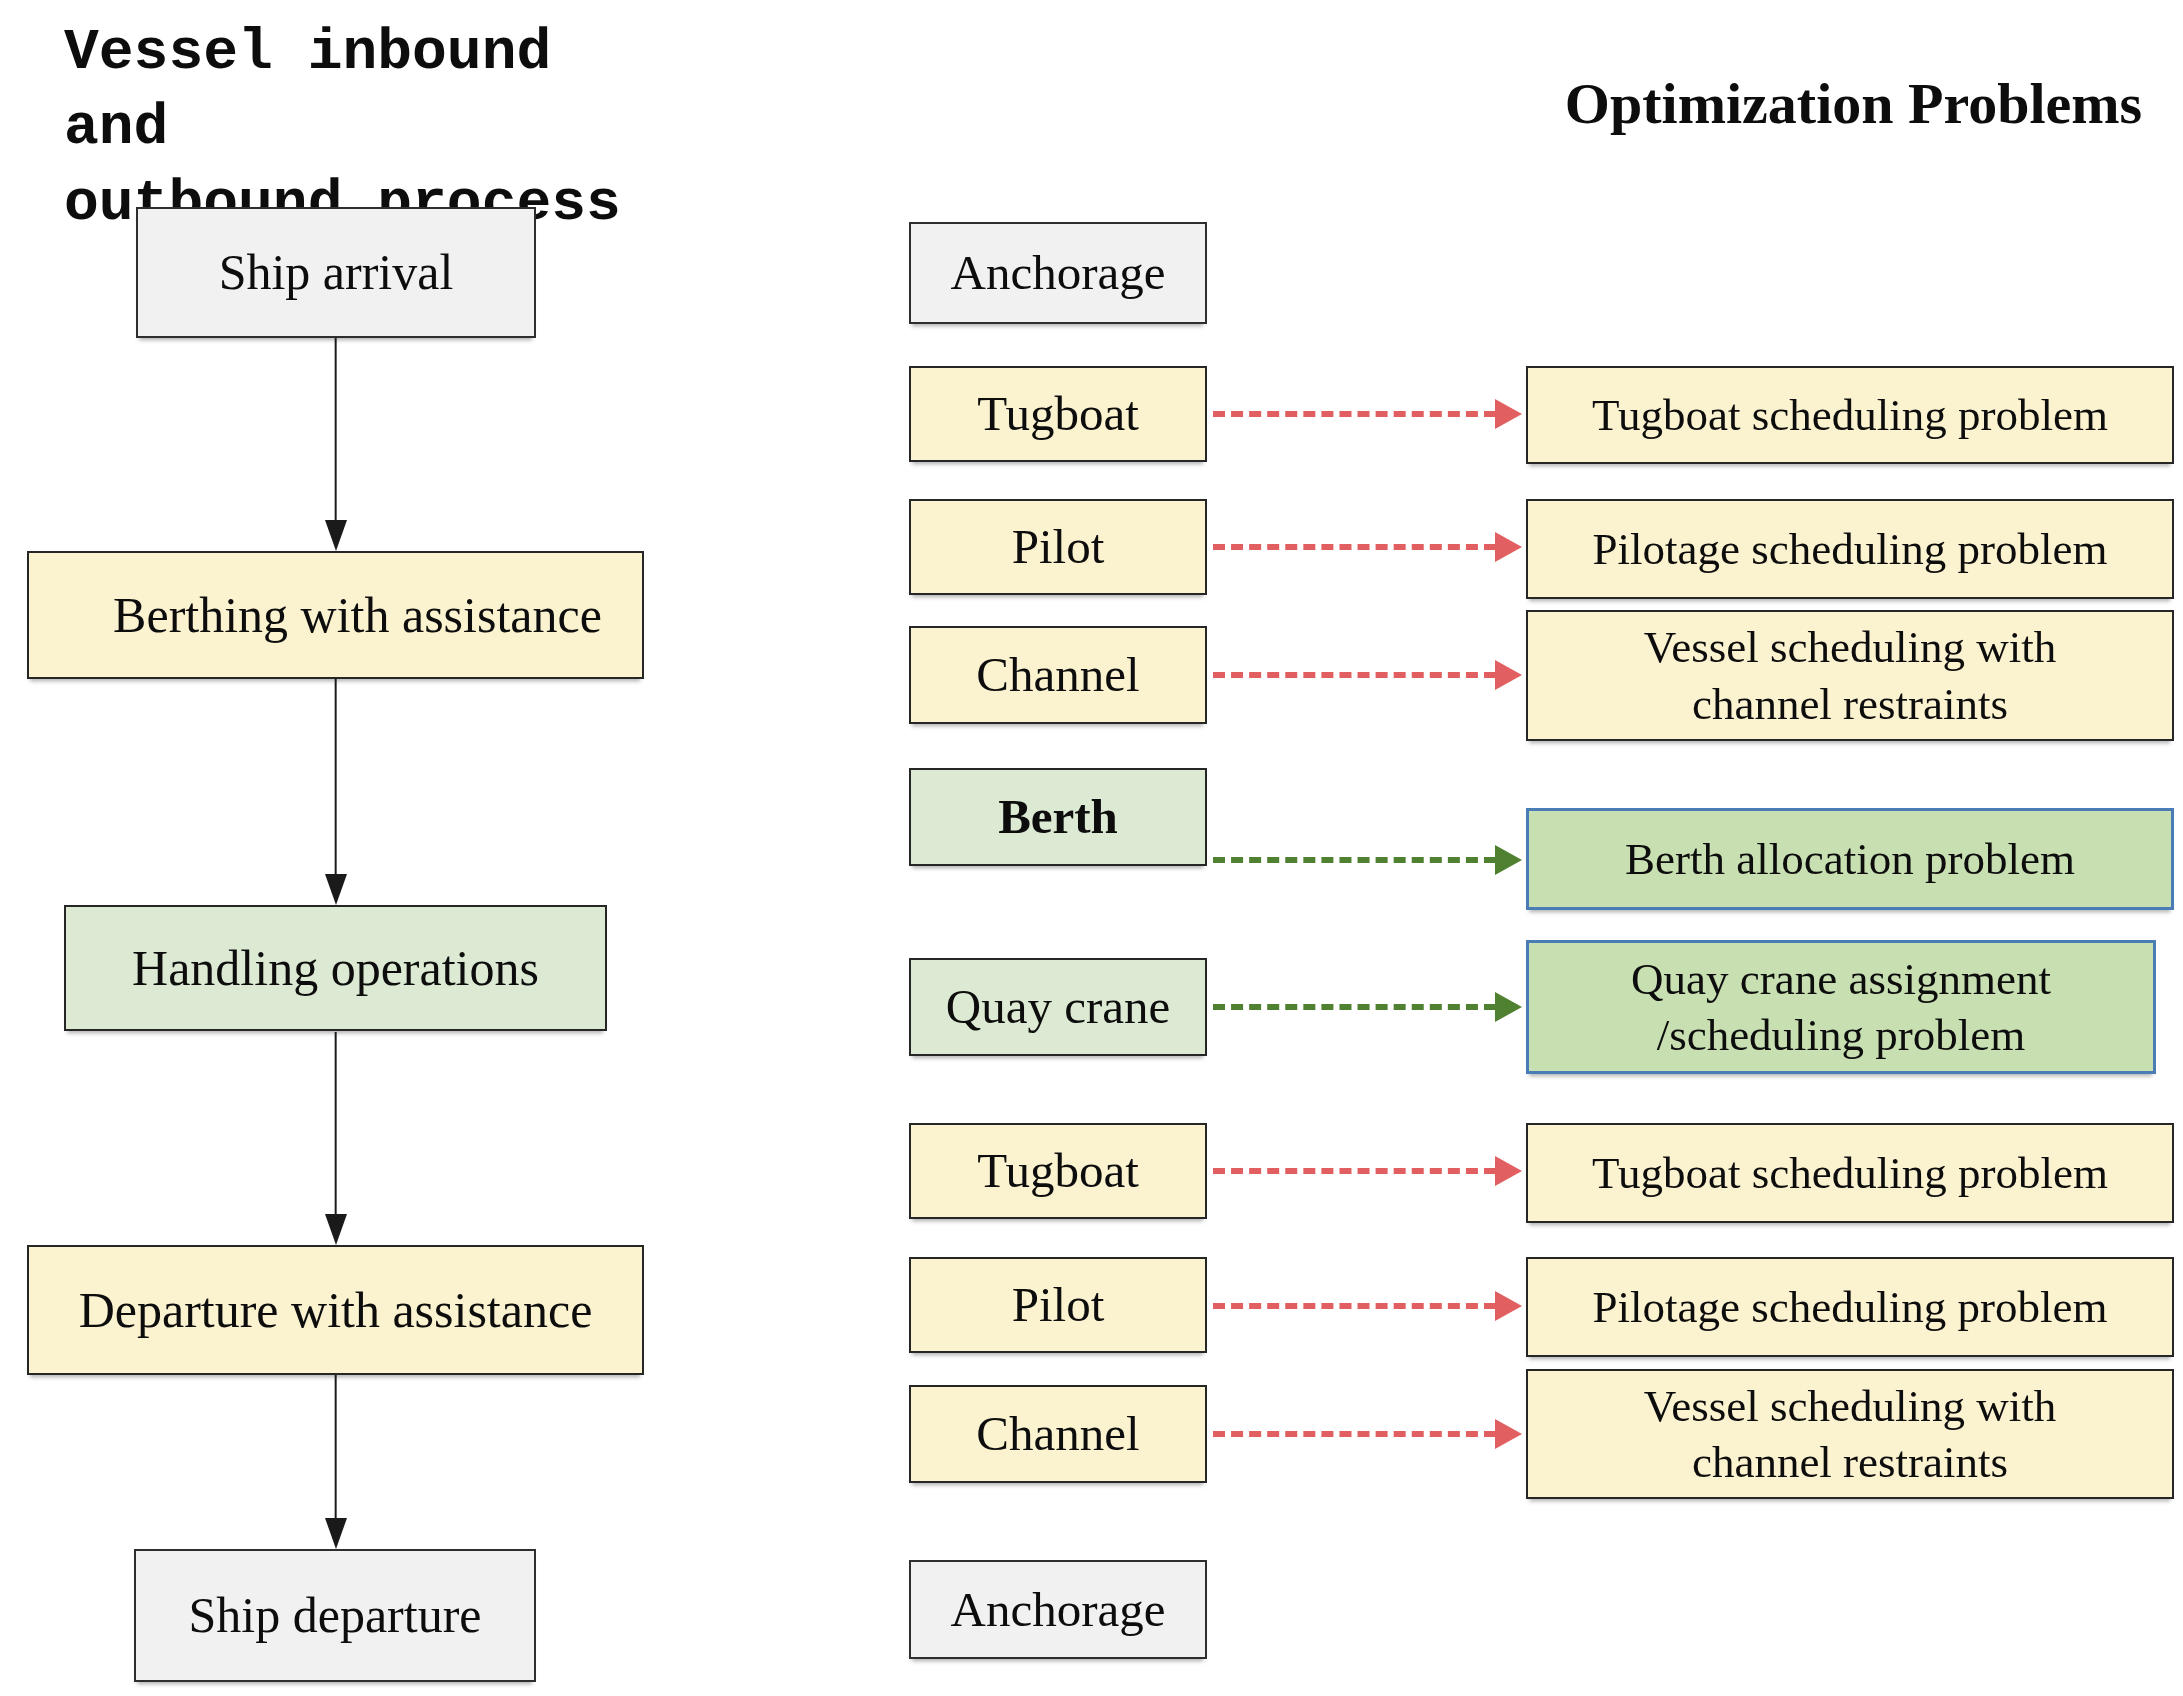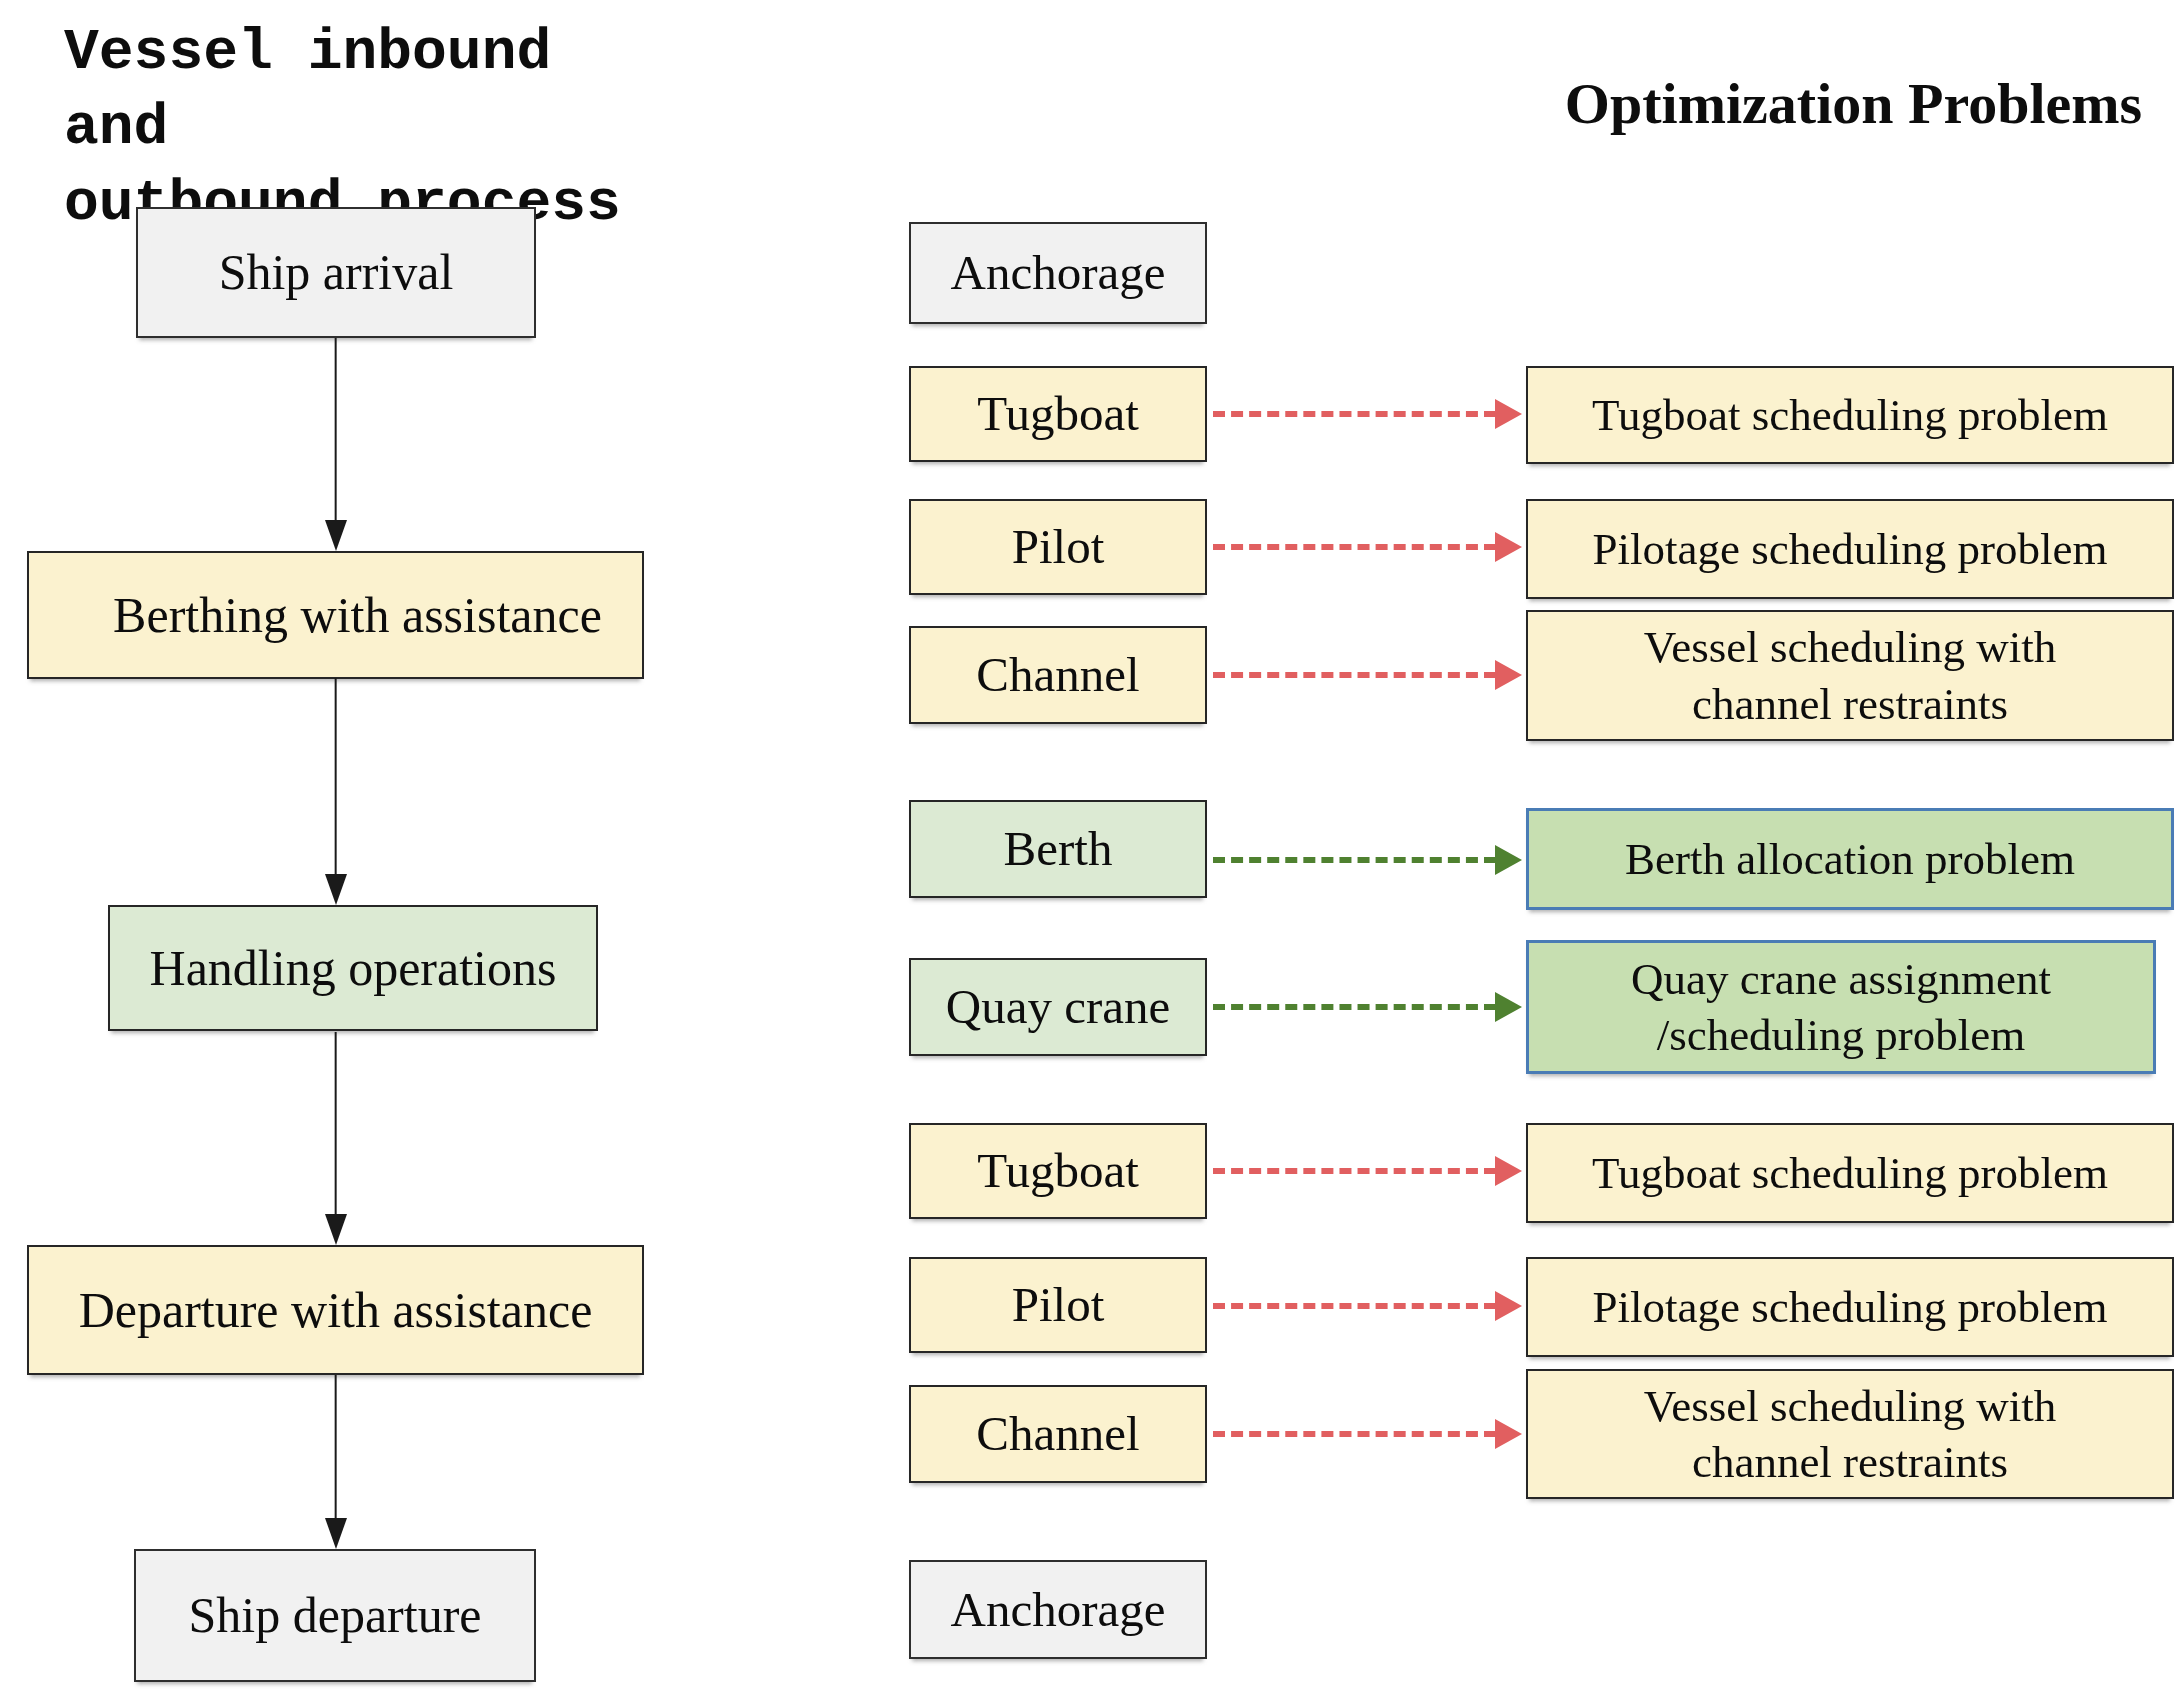--- a/index.html
+++ b/index.html
@@ -114,21 +114,21 @@
     <div>outbound process</div>
   </div>
   <div class="col-title" style="left:1526px; top:66px; width:655px;">Optimization Problems</div>
 
   <div class="box fill-gray" style="left:136px; top:207px; width:400px; height:131px;">
     <span class="step-text">Ship arrival</span>
   </div>
   <div class="box fill-yellow" style="left:27px; top:551px; width:617px; height:128px;padding-left:44px;">
     <span class="step-text">Berthing with assistance</span>
   </div>
-  <div class="box fill-green" style="left:64px; top:905px; width:490px; height:126px;margin-left:44px;">
+  <div class="box fill-green" style="left:64px; top:905px; width:543px; height:126px;">
     <span class="step-text">Handling operations</span>
   </div>
   <div class="box fill-yellow" style="left:27px; top:1245px; width:617px; height:130px;">
     <span class="step-text">Departure with assistance</span>
   </div>
   <div class="box fill-gray" style="left:134px; top:1549px; width:402px; height:133px;">
     <span class="step-text">Ship departure</span>
   </div>
 
   <div class="varrow" style="left:322px; top:338px;  height:213px;">
@@ -153,21 +153,21 @@
   </div>
   <div class="box fill-yellow" style="left:909px; top:366px;  width:298px; height:96px;">
     <span class="res-text">Tugboat</span>
   </div>
   <div class="box fill-yellow" style="left:909px; top:499px;  width:298px; height:96px;">
     <span class="res-text">Pilot</span>
   </div>
   <div class="box fill-yellow" style="left:909px; top:626px;  width:298px; height:98px;">
     <span class="res-text">Channel</span>
   </div>
-  <div class="box fill-green" style="left:909px; top:800px; width:298px; height:98px;">
+  <div class="box fill-green" style="left:909px; top:768px; width:298px; height:98px;font-weight:bold;">
     <span class="res-text">Berth</span>
   </div>
   <div class="box fill-green" style="left:909px; top:958px; width:298px; height:98px;">
     <span class="res-text">Quay crane</span>
   </div>
   <div class="box fill-yellow" style="left:909px; top:1123px; width:298px; height:96px;">
     <span class="res-text">Tugboat</span>
   </div>
   <div class="box fill-yellow" style="left:909px; top:1257px; width:298px; height:96px;">
     <span class="res-text">Pilot</span>

